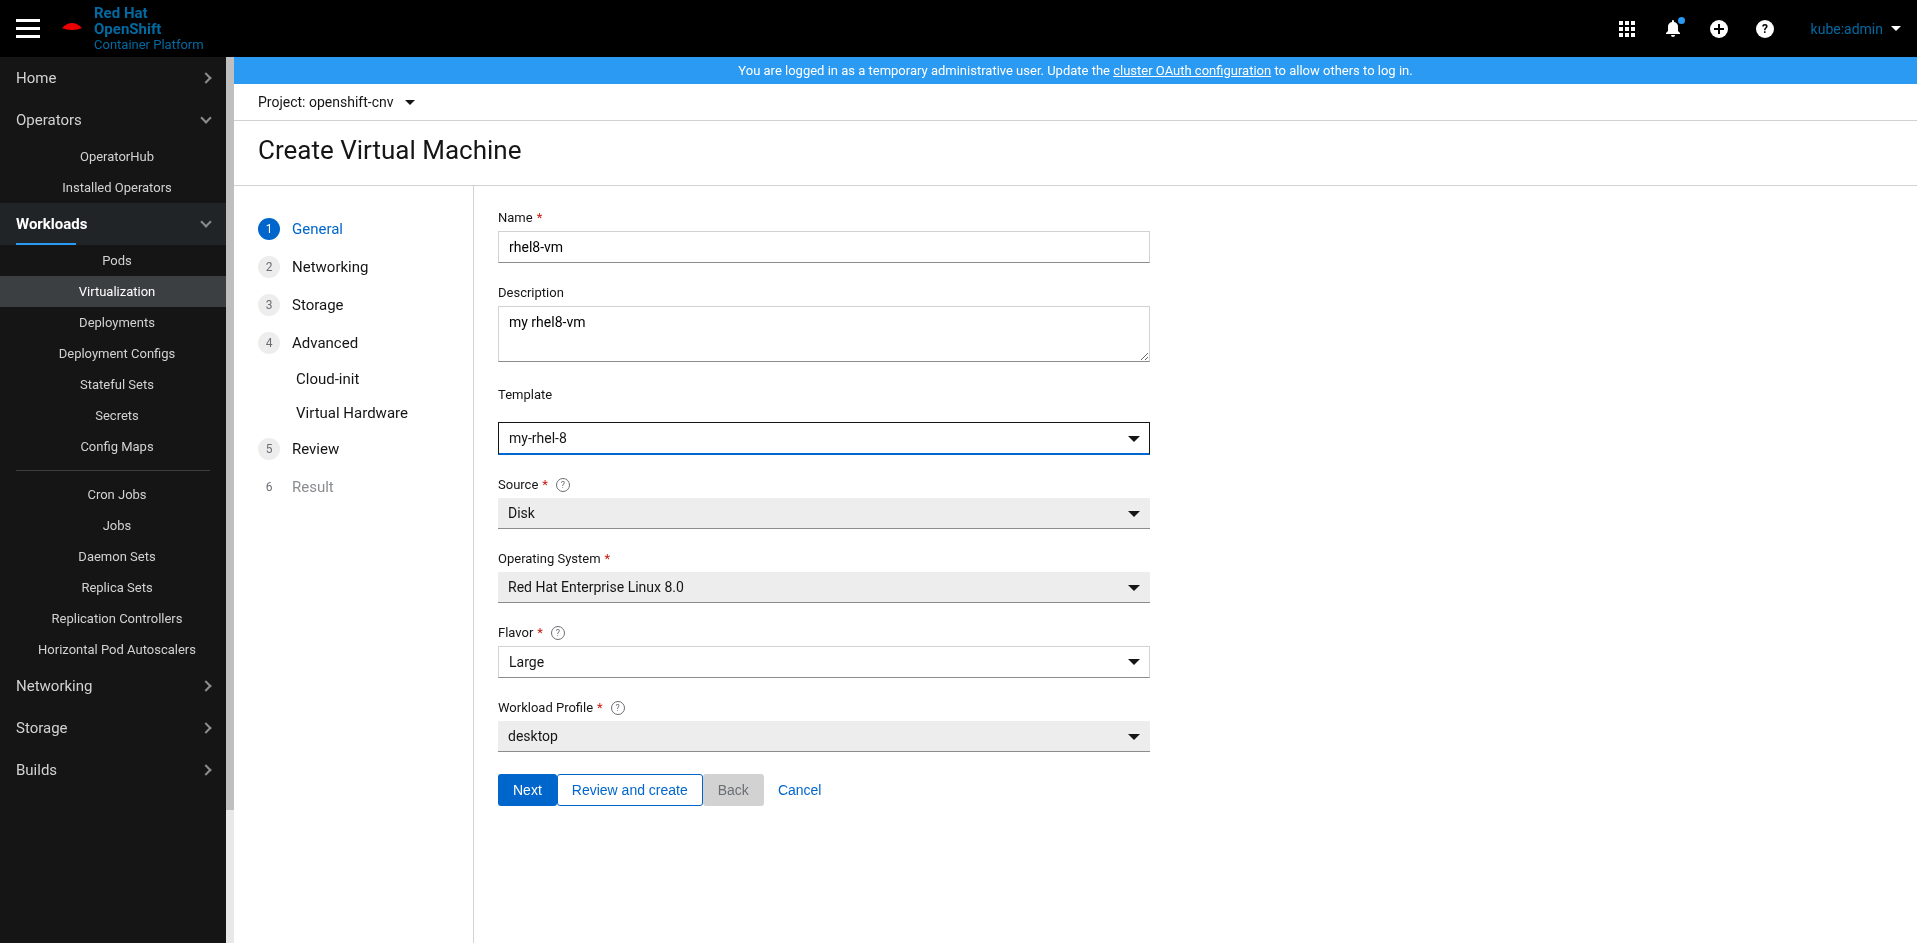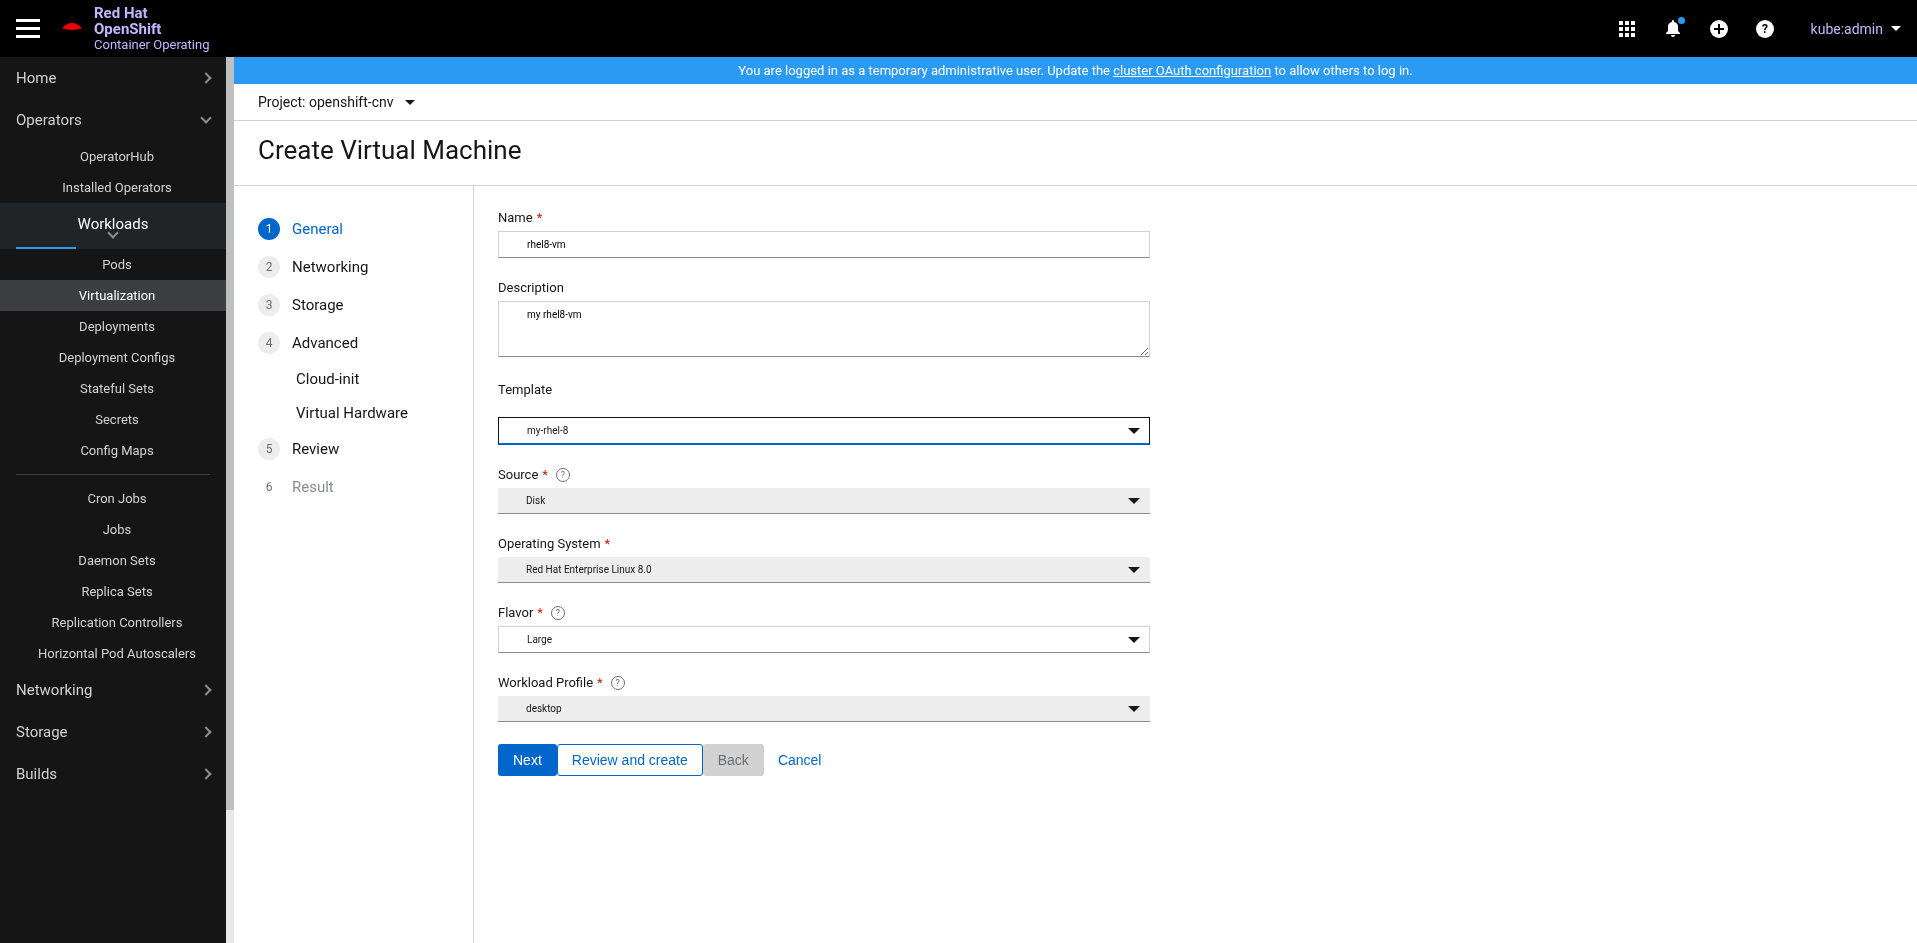--- a/index.html
+++ b/index.html
@@ -1,37 +1,37 @@
 <!DOCTYPE html>
 <html><head>
 <meta charset="utf-8">
 <style>
 * { box-sizing: border-box; margin: 0; padding: 0; }
 body { font-family: -apple-system, BlinkMacSystemFont, "Segoe UI", Roboto, "Helvetica Neue", Arial, sans-serif; font-size: 14px; color: #151515; overflow: hidden; }
 
-.topbar { background: #000; height: 57px; display: flex; align-items: center; padding: 0 16px; color: #c4b5fd; }
+.topbar { background: #000; height: 57px; display: flex; align-items: center; padding: 0 16px; color: #0369a1; }
 .hamburger { width: 24px; height: 24px; display: flex; flex-direction: column; justify-content: center; gap: 5px; margin-right: 18px; cursor: pointer; }
 .hamburger span { height: 3px; background: #fff; width: 100%; }
 .logo { display: flex; align-items: center; gap: 8px; }
 .logo-hat { width: 28px; height: 20px; position: relative; }
 .logo-text { display: flex; flex-direction: column; line-height: 1.1; }
 .logo-text .line1 { font-weight: 700; font-size: 15px; }
 .logo-text .line2 { font-size: 13px; font-weight: 400;}
 .topbar-right { margin-left: auto; display: flex; align-items: center; gap: 26px; }
 .topbar-icon { width: 20px; height: 20px; display: flex; align-items: center; justify-content: center; cursor: pointer; position: relative;}
 .user-menu { display: flex; align-items: center; gap: 8px; cursor: pointer; font-size: 14px; margin-left: 10px;}
 .caret-down { width: 0; height: 0; border-left: 5px solid transparent; border-right: 5px solid transparent; border-top: 5px solid #fff; }
 .notif-dot { position: absolute; top: -2px; right: -2px; width: 7px; height: 7px; background: #2b9af3; border-radius: 50%; }
 
 .layout { display: flex; height: calc(100vh - 57px); }
 .sidebar { width: 226px; background: #151515; color: #d2d2d2; overflow-y: auto; flex-shrink: 0; }
 .sidebar-section { padding: 12px 16px; display: flex; align-items: center; justify-content: space-between; cursor: pointer; font-size: 15px; }
 .sidebar-item { padding: 8px 16px 8px 24px; cursor: pointer; font-size: 13px; color: #d2d2d2; text-align: center; }
 .sidebar-item.active { background: #3c3f42; color: #fff; }
-.sidebar-section.expanded { font-weight: 400; color: #fff; flex-direction: column; }
+.sidebar-section.expanded { font-weight: 700; color: #fff; }
 .workloads-header { position: relative; }
 .workloads-underline { position: absolute; bottom: 0; left: 16px; width: 60px; height: 2px; background: #2b9af3; }
 .sidebar-divider { height: 1px; background: #3c3f42; margin: 8px 16px; }
 .chevron { width: 8px; height: 8px; border-right: 2px solid #8a8d90; border-bottom: 2px solid #8a8d90; transform: rotate(-45deg); }
 .chevron.down { transform: rotate(45deg); margin-top: -4px; }
 
 .scroll-track { width: 8px; background: #e8e8e8; flex-shrink: 0; }
 .scroll-thumb { width: 100%; height: 85%; background: #bfbfbf; border-radius: 0; }
 
 .main { flex: 1; background: #fff; overflow-y: auto; display: flex; flex-direction: column; }
@@ -46,21 +46,21 @@
 .step-num { width: 22px; height: 22px; border-radius: 50%; background: #ededed; color: #6a6e73; display: flex; align-items: center; justify-content: center; font-size: 12px; flex-shrink: 0; }
 .wizard-step.active .step-num { background: #0066cc; color: #fff; }
 .wizard-step.active { color: #0066cc; }
 .wizard-substep { padding: 8px 0 8px 38px; font-size: 15px; color: #151515; cursor: pointer;}
 .wizard-step.disabled { color: #8a8d90; }
 .form-area { flex: 1; padding: 24px 24px 40px; max-width: 700px; }
 .form-field { margin-bottom: 22px; }
 .form-label { font-size: 13px; font-weight: 400; margin-bottom: 6px; display: flex; align-items: center; gap: 4px; }
 .req { color: #c9190b; }
 .help-icon { width: 14px; height: 14px; border: 1px solid #6a6e73; border-radius: 50%; display: inline-flex; align-items: center; justify-content: center; font-size: 9px; color: #6a6e73; margin-left: 4px;}
-.text-input, .textarea, .select { width: 100%; border: none; border-bottom: 1px solid #8a8d90; background: #fff; padding: 7px 28px; font-size: 10px; font-family: inherit; }
+.text-input, .textarea, .select { width: 100%; border: none; border-bottom: 1px solid #8a8d90; background: #fff; padding: 7px 10px; font-size: 14px; font-family: inherit; }
 .textarea { resize: vertical; height: 56px; border: 1px solid #d2d2d2; border-bottom: 1px solid #8a8d90; }
 .text-input { border: 1px solid #d2d2d2; border-bottom: 1px solid #8a8d90; }
 .select-wrap { position: relative; }
 .select { appearance: none; border: 1px solid #d2d2d2; border-bottom: 1px solid #8a8d90; padding-right: 30px; cursor: pointer; }
 .select-wrap.highlighted .select { border: 1px solid #151515; border-bottom: 2px solid #0066cc; margin-top: 20px;}
 .select-wrap.grey .select { background: #ededed; border: none; border-bottom: 1px solid #8a8d90;}
 .select-caret { position: absolute; right: 10px; top: 50%; transform: translateY(-50%); width: 0; height: 0; border-left: 6px solid transparent; border-right: 6px solid transparent; border-top: 6px solid #151515; pointer-events: none; }
 .btn-row { display: flex; gap: 0; align-items: center; margin-top: 10px; }
 .btn { padding: 7px 14px; font-size: 14px; border-radius: 3px; cursor: pointer; border: 1px solid transparent; }
 .btn-primary { background: #0066cc; color: #fff; }
@@ -81,21 +81,21 @@
   <div class="logo">
     <div class="logo-hat">
       <svg viewBox="0 0 28 20" width="28" height="20">
           <ellipse cx="14" cy="12" rx="12" ry="6" fill="#000" stroke="#e00" stroke-width="0"></ellipse>
           <path d="M4 10 Q14 0 24 10 Q20 12 14 12 Q8 12 4 10 Z" fill="#e00"></path>
         </svg>
     </div>
     <div class="logo-text">
       <div><span class="line1">Red Hat</span></div>
       <div><span class="line1">OpenShift</span></div>
-      <div class="line2">Container Operating</div>
+      <div class="line2">Container Platform</div>
     </div>
   </div>
   <div class="topbar-right">
     <div class="topbar-icon">
       <svg width="16" height="16" viewBox="0 0 16 16" fill="#fff">
           <rect x="0" y="0" width="4" height="4"></rect>
           <rect x="6" y="0" width="4" height="4"></rect>
           <rect x="12" y="0" width="4" height="4"></rect>
           <rect x="0" y="6" width="4" height="4"></rect>
           <rect x="6" y="6" width="4" height="4"></rect>

